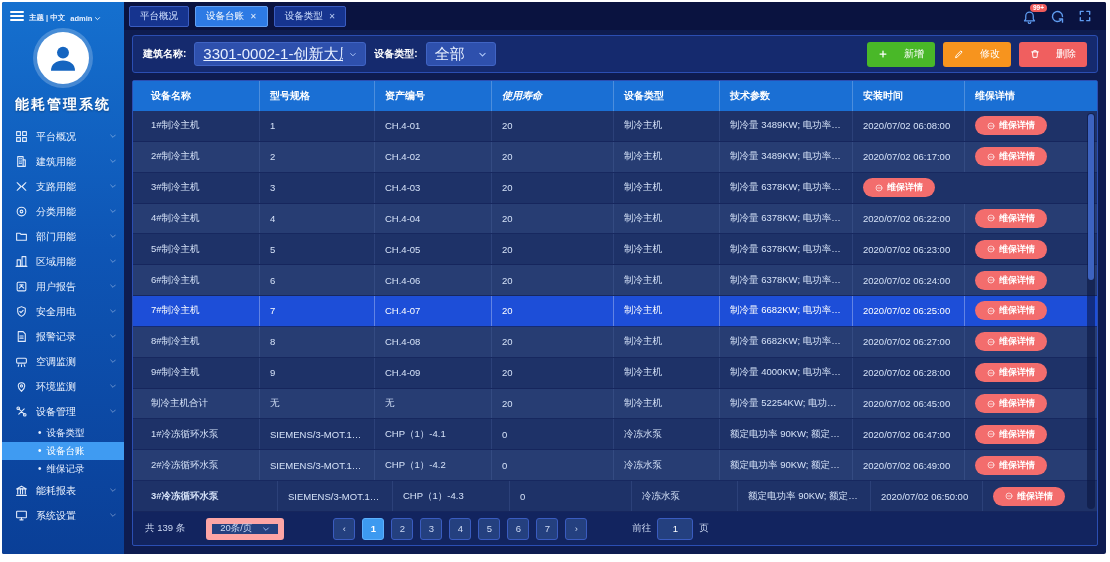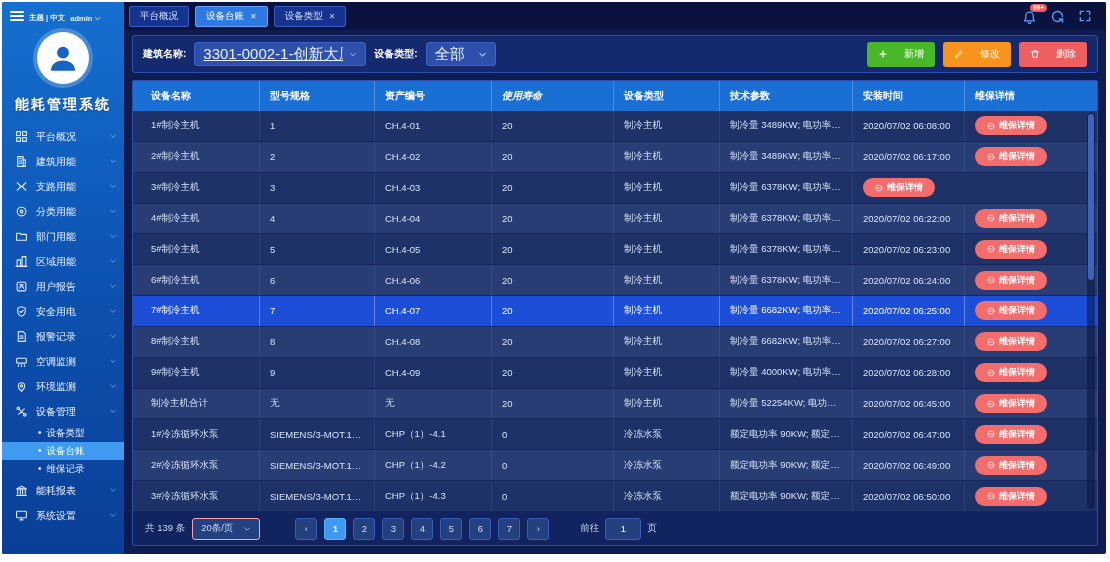--- a/index.html
+++ b/index.html
@@ -89,22 +89,22 @@
   .td:first-child { padding-left: 18px; }
   .td:last-child { border-right: none; flex: 1; }
   .td span { overflow: hidden; text-overflow: ellipsis; }
   .detail-btn {
     background: #f36d6d; color: #fff; border: none; border-radius: 10px; height: 19px;
     padding: 0 12px; font-size: 9px; display: inline-flex; align-items: center; gap: 4px; cursor: pointer; font-weight: bold;
   }
   .vscroll { position: absolute; right: 2px; top: 32px; bottom: 36px; width: 8px; background: rgba(10,20,60,.55); border-radius: 4px; }
   .vthumb { width: 6px; height: 42%; margin: 1px auto 0; background: #3d63c0; border-radius: 3px; cursor: pointer; }
   
-  .pagination { height: 33px; flex: none; display: flex; align-items: center; gap: 7px; padding: 16px 12px; font-size: 9.5px; color: #cdd9f2; }
-  .psize { height: 22px; background: #24407f; border: 1px solid #fca5a5; border-radius: 3px; display: flex; align-items: center; gap: 10px; padding: 0 8px; cursor: pointer; }
+  .pagination { height: 33px; flex: none; display: flex; align-items: center; gap: 21px; padding: 16px 12px; font-size: 9.5px; color: #cdd9f2; }
+  .psize { height: 22px; background: #24407f; border: 6px solid #fca5a5; border-radius: 3px; display: flex; align-items: center; gap: 10px; padding: 0 8px; cursor: pointer; }
   .pager { display: flex; gap: 7px; margin-left: 28px; }
   .pbtn { min-width: 22px; height: 22px; background: #24407f; border: 1px solid #3a5cc0; border-radius: 3px; display: flex; align-items: center; justify-content: center; color: #cdd9f2; font-size: 9.5px; cursor: pointer; }
   .pbtn.active { background: #3d9af0; border-color: #5cb0ff; color: #fff; font-weight: bold; }
   .goto { display: flex; align-items: center; gap: 6px; margin-left: 24px; }
   .goto-input { width: 36px; height: 22px; background: #24407f; border: 1px solid #3a5cc0; border-radius: 3px; color: #fff; text-align: center; font-size: 9.5px; }
 </style>
 </head>
 <body>
 
 <div class="app">
@@ -752,21 +752,21 @@
                 <button class="detail-btn">
                   <svg width="8" height="8" viewBox="0 0 24 24" fill="none" stroke="currentColor" stroke-width="2" stroke-linecap="round" stroke-linejoin="round">
                     <circle cx="12" cy="12" r="9"></circle>
                     <path d="M8 12h8"></path>
                   </svg>
                   <span>维保详情</span>
                 </button>
               </div>
             </div>
             <div class="tr">
-              <div class="td" style="width: 127px;">
+              <div class="td" style="width: 145px; font-weight: bold;">
                 <span>3#冷冻循环水泵</span>
               </div>
               <div class="td" style="width: 115px;">
                 <span>SIEMENS/3-MOT.1LG028...</span>
               </div>
               <div class="td" style="width: 117px;">
                 <span>CHP（1）-4.3</span>
               </div>
               <div class="td" style="width: 122px;">
                 <span>0</span>

